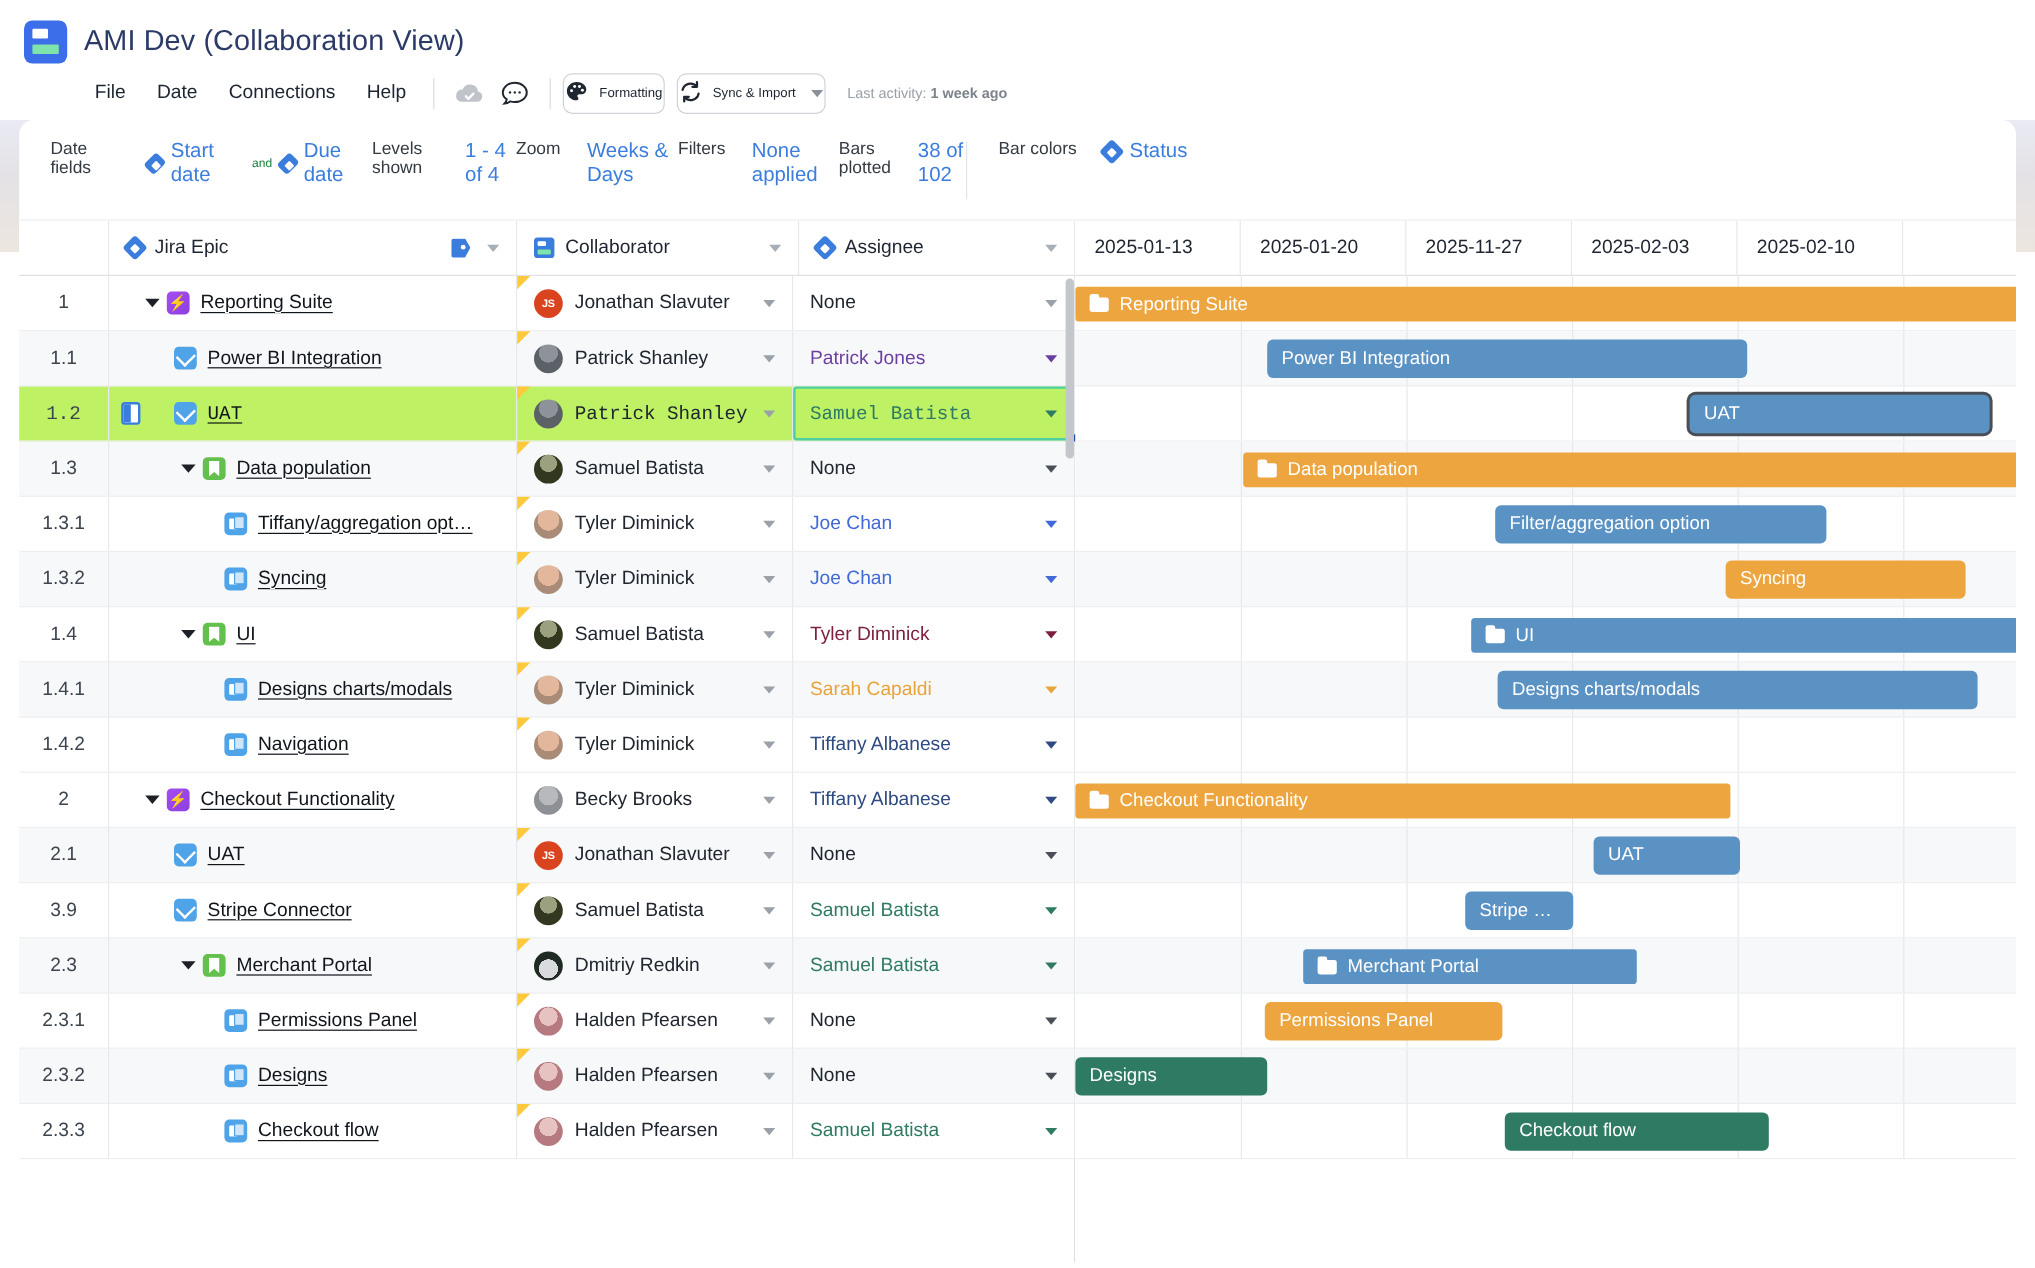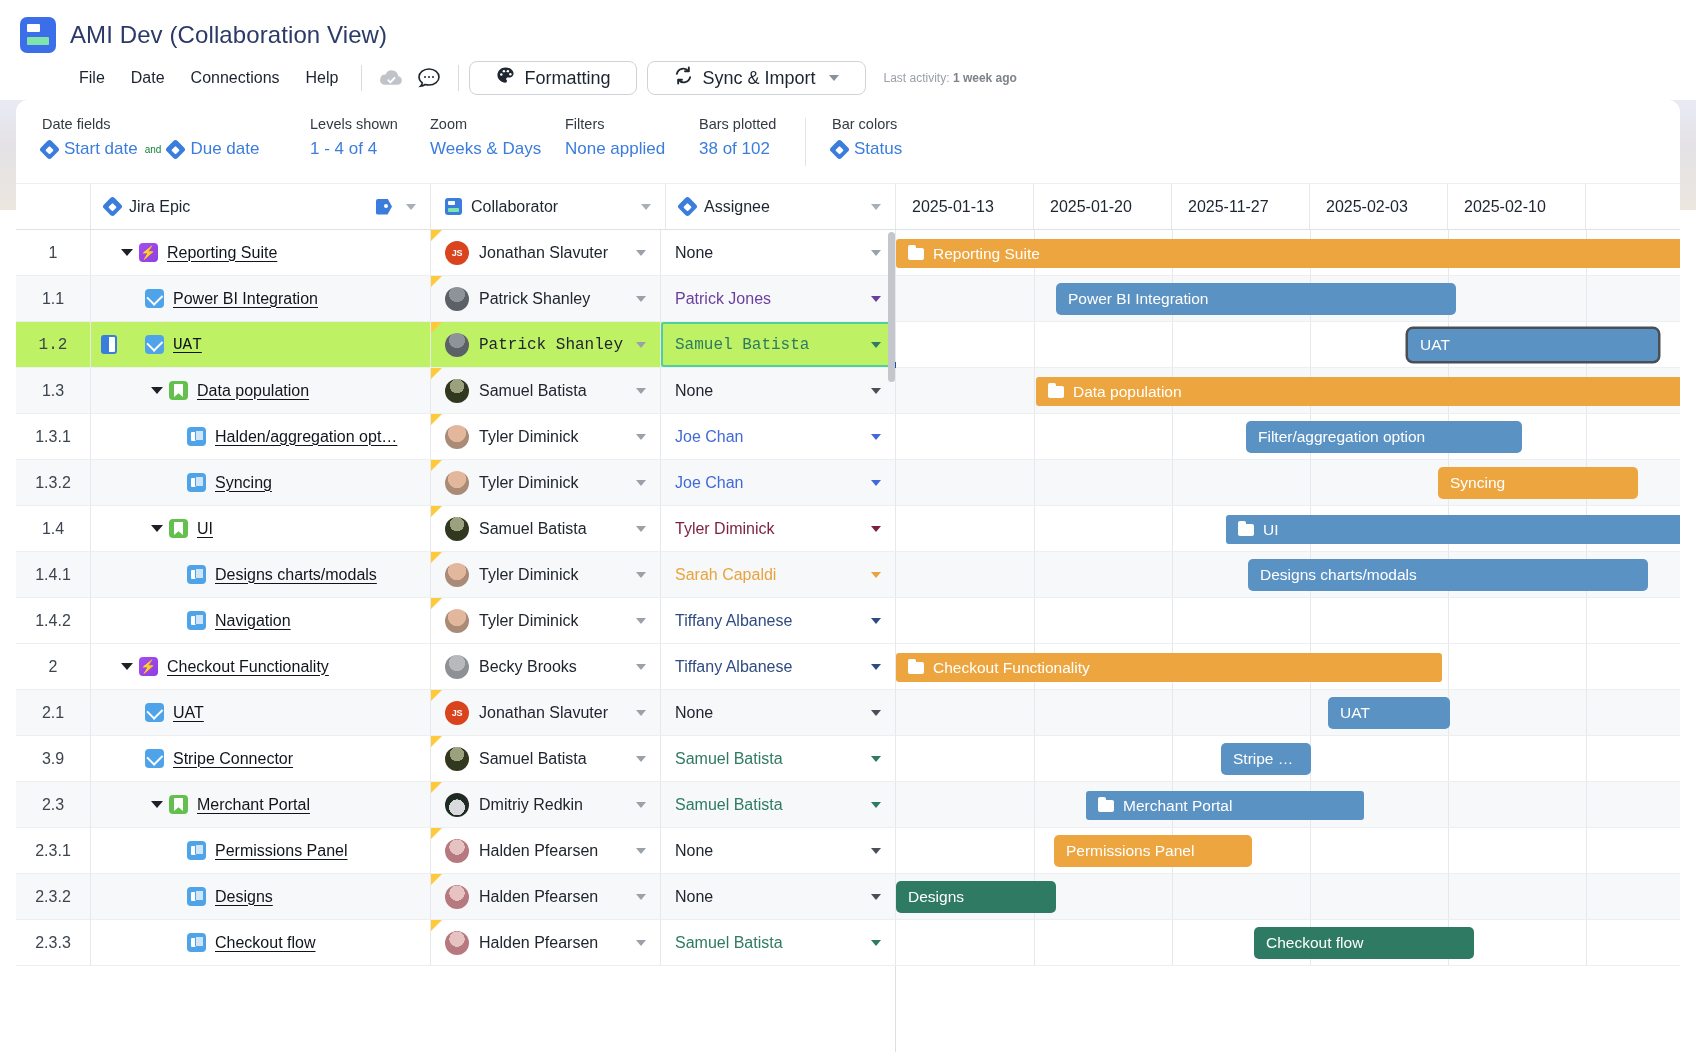--- a/index.html
+++ b/index.html
@@ -20,37 +20,37 @@
   .applogo .l1 { position:absolute; left:7px; top:7px; width:13px; height:8px; background:#fff; border-radius:1px;}
   .applogo .l2 { position:absolute; left:7px; top:20px; width:22px; height:8px; background:#7fe3ac; border-radius:1px;}
   .apptitle { font-size: 24px; color: #2b3a67; letter-spacing: .1px; }
 
   
   .menubar { display:flex; align-items:center; height: 44px; padding-left: 66px; gap: 0px; }
   .menuitem { font-size: 16px; color: #1c2430; padding: 5px 13px; border-radius: 5px; cursor: default; }
   .mb-sep { width:1px; height:26px; background:#d8dbe0; margin: 0 10px; }
   .icon-btn { width: 30px; height: 30px; display:flex; align-items:center; justify-content:center; margin: 0 4px; }
   .pill-btn {
-    display:flex; align-items:center; gap:9px; height: 34px; padding: 0 26px;
-    border: 1px solid #cfd3d9; border-radius: 8px; background:#fff; font-size:18px; color:#1c2430;
+    display:flex; align-items:center; gap:9px; height: 34px; padding: 0 1px;
+    border: 1px solid #cfd3d9; border-radius: 8px; background:#fff; font-size:11px; color:#1c2430;
     margin-right: 10px;
   }
   .caret-sm { width:0;height:0;border-left:5px solid transparent;border-right:5px solid transparent;border-top:6px solid #8a9099; margin-left:4px; }
   .lastactivity { font-size: 12px; color:#9aa0a8; margin-left: 8px; }
   .lastactivity b { color:#7d838b; }
 
   
   .settings-wrap { padding: 0 16px; }
   .settings-strip {
     background:#ffffff; border-radius: 12px 12px 0 0; height: 84px;
     box-shadow: 0 -1px 0 #eceef1 inset;
     display:flex; align-items:flex-start; padding: 16px 0 0 26px; gap: 0;
     position: relative; z-index: 3;
   }
-  .sgroup { display:flex; flex-direction:column; gap:7px; }
+  .sgroup { display:flex; flex-direction:row; gap:22px; }
   .sgroup .lbl { font-size:14.5px; color:#333a42; }
   .sgroup .val { font-size:17px; color:#3b7ddd; display:flex; align-items:center; gap:7px; }
   .sgroup .val .plain { color:#15803d; font-size:10px; }
   .diamond { width:15px;height:15px;background:#3b7ddd; transform:rotate(45deg); border-radius:3px; display:inline-block; position:relative;}
   .diamond::after{content:"";position:absolute;left:4.5px;top:4.5px;width:6px;height:6px;background:#fff;border-radius:1px;}
   .sdiv { width:1px; height:48px; background:#e2e4e8; margin-top:2px; }
 
   
   .band {
     position:absolute; left:0; right:0; top:100px; height: 110px;
@@ -362,21 +362,21 @@
           <div class="cell collab c-collab">
             <span class="collabtext" style="color:#20262f">None</span>
             <span class="dd-caret" style="border-top-color:#4a4f57"></span>
           </div>
         </div>
         <div class="row">
           <div class="cell idx c-idx">1.3.1</div>
           <div class="cell epic c-epic">
             <span style="width:86px;display:inline-block"></span>
             <span class="typeicon ti-sub"></span>
-            <span class="rowlabel">Halden/aggregation opt…</span>
+            <span class="rowlabel">Tiffany/aggregation opt…</span>
           </div>
           <div class="cell assignee c-assignee">
             <span class="cornertag"></span>
             <span class="avatar" style="background:radial-gradient(circle at 50% 34%, #e2b79c 0 45%, #a98b77 46% 100%)"></span>
             <span>Tyler Diminick</span>
             <span class="dd-caret"></span>
           </div>
           <div class="cell collab c-collab">
             <span class="collabtext" style="color:#4169d8">Joe Chan</span>
             <span class="dd-caret" style="border-top-color:#4169d8"></span>

